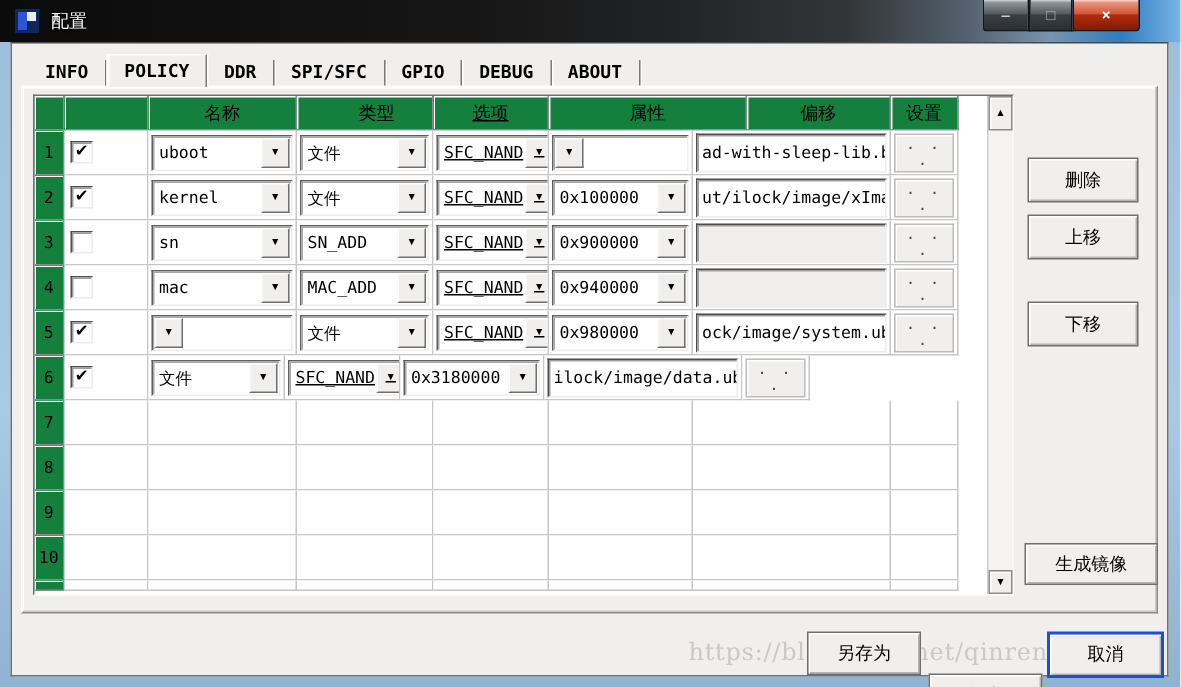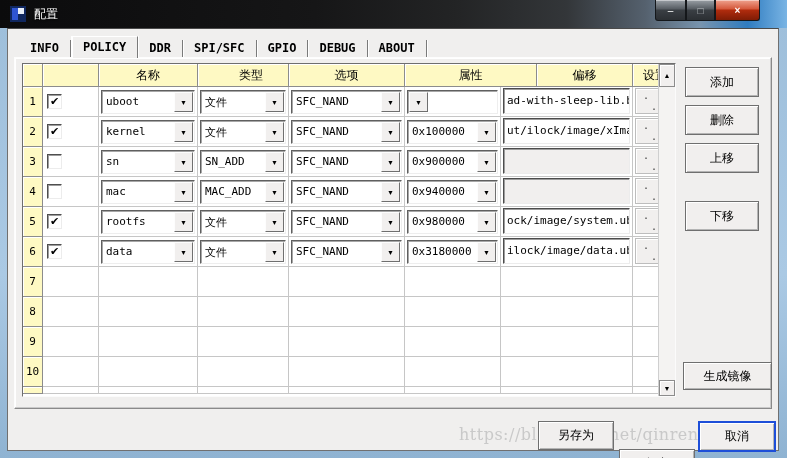--- a/index.html
+++ b/index.html
@@ -37,26 +37,26 @@
 
   
   .grid{position:absolute;left:7px;top:5px;width:652px;height:332px;background:#fff;
         border:1px solid;border-color:#6e6e6e #fbfbfb #fbfbfb #6e6e6e;}
   .g-inner{position:absolute;left:0;top:0;right:16px;bottom:0;display:flex;flex-direction:column;overflow:hidden;}
   .g-row{display:flex;height:30px;flex:none;}
   .g-row.head{height:23px;}
   .g-row.stub{height:7px;}
   .cell{flex:none;box-sizing:border-box;display:flex;align-items:center;background:#fff;
         border-right:1px solid #c6c6c6;border-bottom:1px solid #c6c6c6;overflow:hidden;}
-  .hcell,.rn{background:#fef9c3;border-right:1px solid #8c8c8c;border-bottom:1px solid #8c8c8c;
+  .hcell,.rn{background:#15803d;border-right:1px solid #8c8c8c;border-bottom:1px solid #8c8c8c;
         box-shadow:inset 1px 1px 0 #fff;justify-content:center;}
-  .c0{width:20px;}.c1{width:56px;}.c2{width:99px;}.c3{width:91px;padding-left:16px;}.c4{width:116px;}
+  .c0{width:20px;}.c1{width:56px;}.c2{width:99px;}.c3{width:91px;padding-left:16px;}.c4{width:77px;text-decoration:underline;}
   .c5{width:96px;}.c6{width:132px;}.c7{width:45px;}
   .rn{font-family:"DejaVu Sans Mono",monospace;font-size:11px;}
-  .pad{padding:2px;align-items:flex-end;}
+  .pad{padding:2px;}
 
   .cbx{width:13px;height:13px;margin-left:4px;background:#fff;flex:none;
        border:1px solid;border-color:#4f4f4f #ececec #ececec #4f4f4f;box-shadow:inset 1px 1px 0 #9d9d9d;
        font-size:11px;line-height:12px;text-align:center;color:#000;cursor:default;}
   .combo{flex:1;height:24px;box-sizing:border-box;display:flex;background:#fff;
        border:1px solid;border-color:#5f5f5f #eeeeee #eeeeee #5f5f5f;box-shadow:inset 1px 1px 0 #a7a7a7;}
   .combo .val{flex:1;font-family:"DejaVu Sans Mono",monospace;font-size:11px;padding:4px 0 0 4px;white-space:nowrap;overflow:hidden;}
   .combo .btn{width:17px;flex:none;background:#f1efee;margin:1px;display:flex;align-items:center;justify-content:center;
        font-size:7px;color:#000;border:1px solid;border-color:#fdfdfd #6f6f6f #6f6f6f #fdfdfd;}
   .edit{flex:1;height:26px;box-sizing:border-box;background:#fff;white-space:nowrap;overflow:hidden;
@@ -288,21 +288,20 @@
                 </div>
             </div>
 
             <div class="g-row">
               <div class="cell rn c0">5</div>
               <div class="cell c1">
                   <span class="cbx"><span>✔</span></span>
                 </div>
               <div class="cell c2 pad">
                   <div class="combo">
-                    <span class="val">rootfs</span>
                     <span class="btn">▼</span>
                   </div>
                 </div>
               <div class="cell c3 pad">
                   <div class="combo">
                     <span class="val">文件</span>
                     <span class="btn">▼</span>
                   </div>
                 </div>
               <div class="cell c4 pad">
@@ -322,26 +321,20 @@
                 </div>
               <div class="cell c7 pad">
                   <button class="dots">. . .</button>
                 </div>
             </div>
 
             <div class="g-row">
               <div class="cell rn c0">6</div>
               <div class="cell c1">
                   <span class="cbx"><span>✔</span></span>
-                </div>
-              <div class="cell c2 pad">
-                  <div class="combo">
-                    <span class="val">data</span>
-                    <span class="btn">▼</span>
-                  </div>
                 </div>
               <div class="cell c3 pad">
                   <div class="combo">
                     <span class="val">文件</span>
                     <span class="btn">▼</span>
                   </div>
                 </div>
               <div class="cell c4 pad">
                   <div class="combo">
                     <span class="val">SFC_NAND</span>
@@ -418,21 +411,20 @@
           <div class="vsb">
             <div class="sbtn-sb sb-up">
                 <span>▲</span>
               </div>
             <div class="sbtn-sb sb-down">
                 <span>▼</span>
               </div>
           </div>
         </div>
 
-        <div class="pbtn b-add">添加</div>
         <div class="pbtn b-del">删除</div>
         <div class="pbtn b-up">上移</div>
         <div class="pbtn b-down">下移</div>
         <div class="pbtn b-gen">生成镜像</div>
 
       </div>
     </div>
 
     <div class="watermark">https://blog.csdn.net/qinrenzhi</div>
     <div class="pbtn b-saveas">另存为</div>

